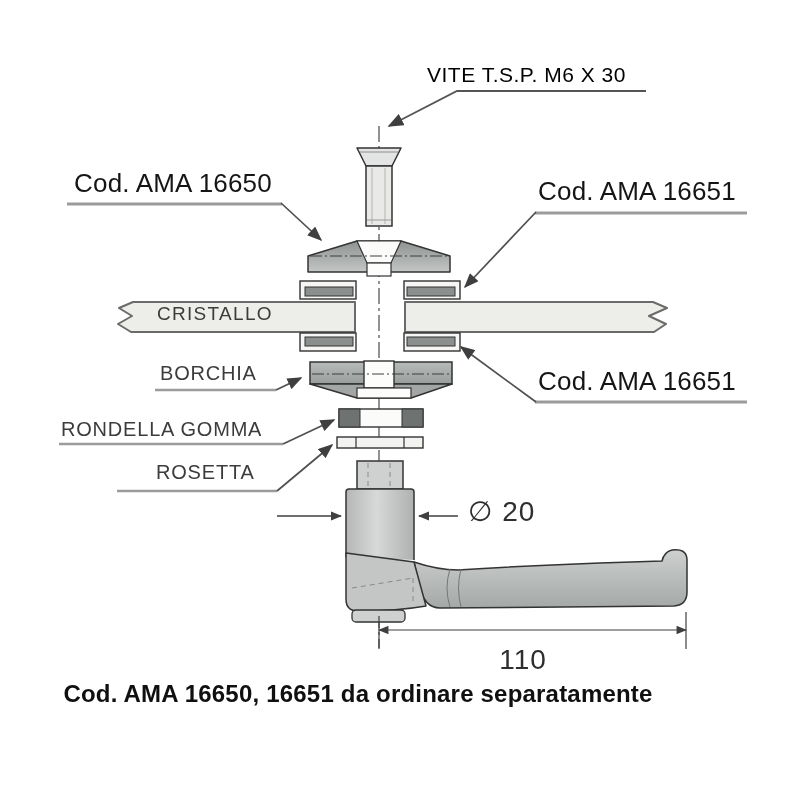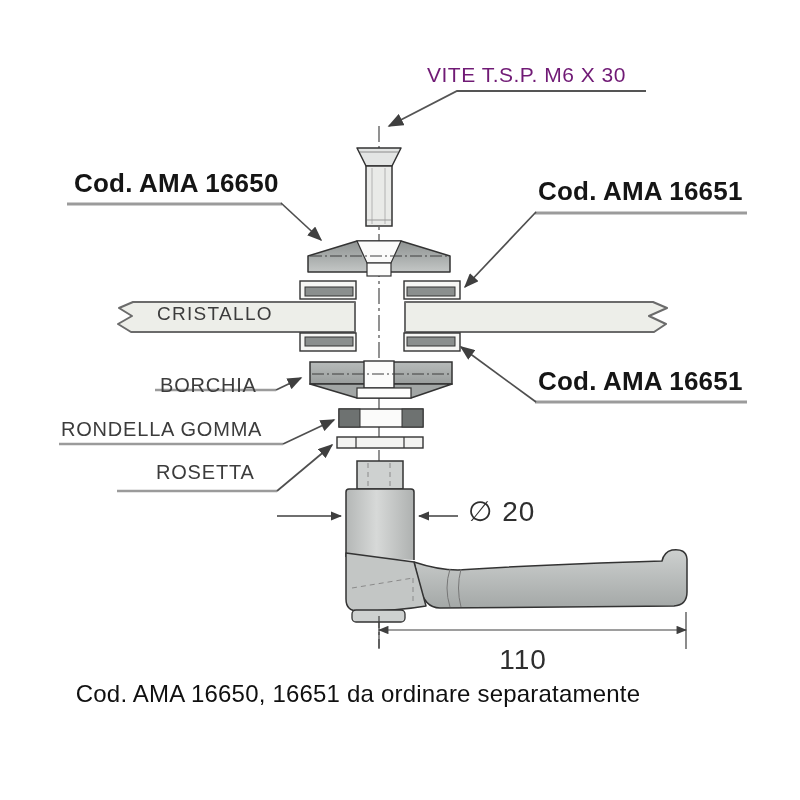--- a/index.html
+++ b/index.html
@@ -1,27 +1,27 @@
 <!DOCTYPE html>
 <html><head>
 <meta charset="utf-8">
 <style>
   html,body{margin:0;padding:0;background:#ffffff;}
   #stage{
     position:relative;width:800px;height:800px;background:#ffffff;overflow:hidden;
     font-family:"Liberation Sans","DejaVu Sans",sans-serif;
   }
   .lbl{position:absolute;white-space:nowrap;line-height:1;color:#3f3f3f;}
-  .lbl.code{font-weight:bold;font-size:26px;color:#151515;letter-spacing:0.2px;}
+  .lbl.code{font-weight:normal;font-size:26px;color:#151515;letter-spacing:0.2px;}
   .lbl.part{font-size:20px;letter-spacing:0.8px;color:#3c3c3c;}
   .lbl.dim{font-size:28px;color:#2e2e2e;letter-spacing:1px;}
-  #vite-label{font-size:21px;letter-spacing:0.5px;color:#701a75;}
+  #vite-label{font-size:21px;letter-spacing:0.5px;color:#000000;}
   #caption{
     position:absolute;left:0;top:680px;width:716px;text-align:center;
-    font-weight:normal;font-size:24px;color:#101010;letter-spacing:0.2px;
+    font-weight:bold;font-size:24px;color:#101010;letter-spacing:0.2px;
   }
   svg{position:absolute;left:0;top:0;}
 </style>
 </head>
 <body>
 
 <div id="stage">
 
   <svg width="800" height="800" viewBox="0 0 800 800">
     <defs>
@@ -151,21 +151,21 @@
   <div class="lbl" id="vite-label" style="left:427px;top:64px;">VITE T.S.P.  M6 X 30</div>
 
   <div class="lbl code" style="left:74px;top:170px;">Cod. AMA 16650</div>
 
   <div class="lbl code" style="left:538px;top:178px;">Cod. AMA 16651</div>
 
   <div class="lbl code" style="left:538px;top:368px;">Cod. AMA 16651</div>
 
   <div class="lbl part" style="left:146px;top:304px;font-size:19px;letter-spacing:1.3px;margin-left:11px;">CRISTALLO</div>
 
-  <div class="lbl part" style="left:160px;top:363px;margin-top:12px;">BORCHIA</div>
+  <div class="lbl part" style="left:160px;top:363px;">BORCHIA</div>
 
   <div class="lbl part" style="left:61px;top:419px;">RONDELLA GOMMA</div>
 
   <div class="lbl part" style="left:156px;top:462px;">ROSETTA</div>
 
   <div class="lbl dim" style="left:468px;top:498px;">∅ 20</div>
 
   <div class="lbl dim" style="left:493px;top:646px;width:60px;text-align:center;">110</div>
 
   <div id="caption">Cod. AMA 16650, 16651 da ordinare separatamente</div>

